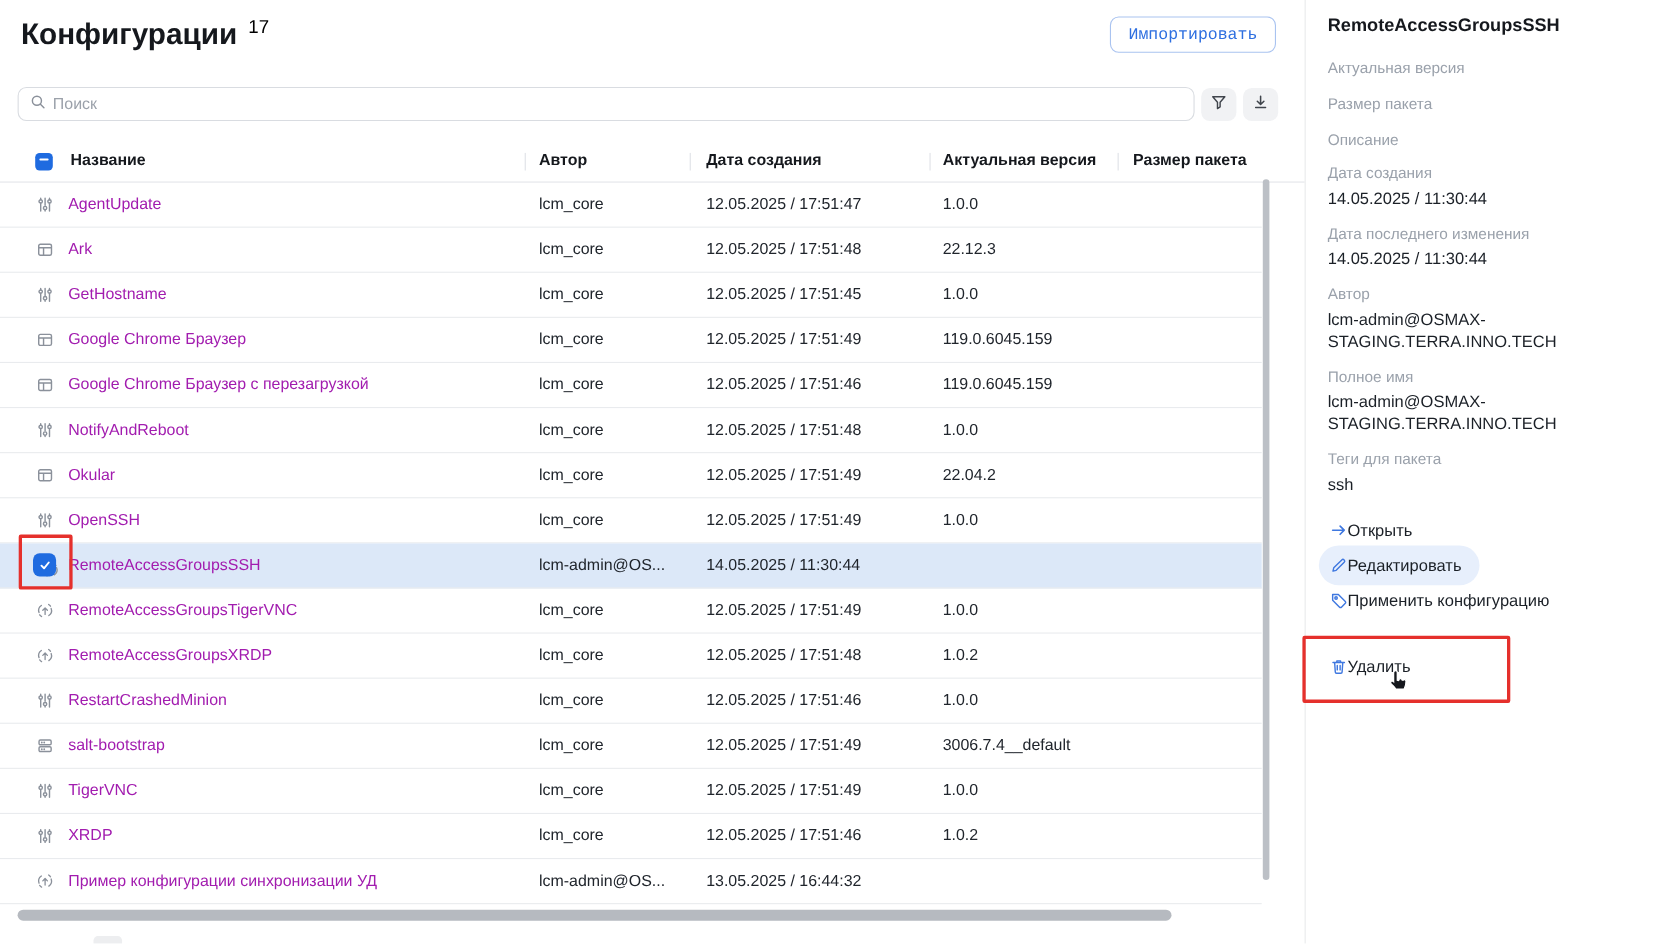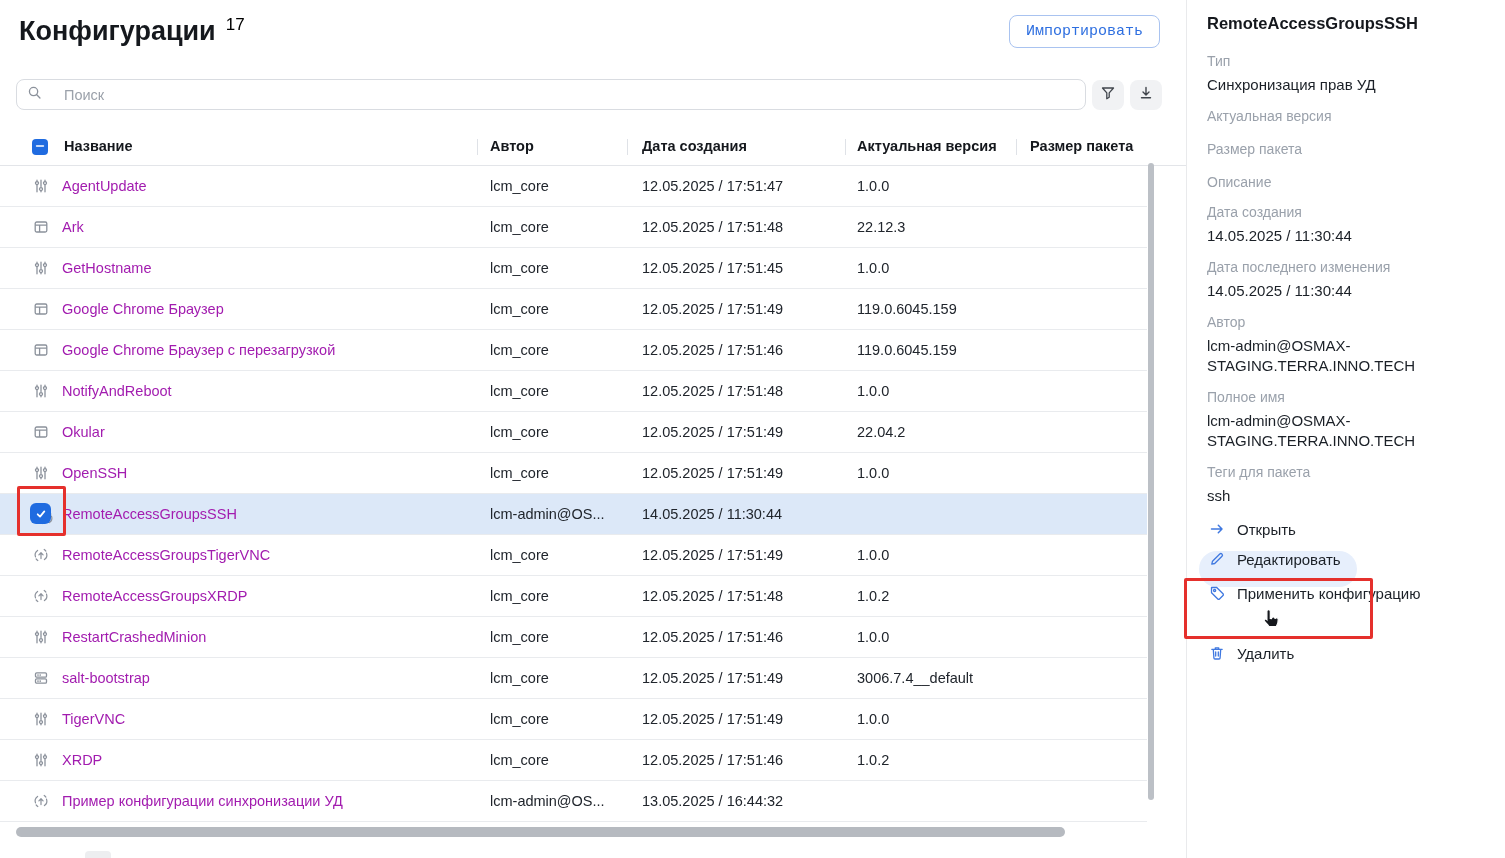--- a/index.html
+++ b/index.html
@@ -13,21 +13,21 @@
   .page-title{font-size:27px;font-weight:700;color:#15181d;line-height:34px}
   .page-count{font-size:17px;font-weight:400;color:#000000;margin-left:10px;line-height:20px;margin-top:1px}
   .spacer{flex:1}
   .btn-create{display:flex;align-items:center;gap:12px;height:33px;padding:0 14px 0 16px;margin-top:1px;
               background:var(--accent-bg);color:var(--accent);border:none;border-radius:8px;font-size:15px;
               font-family:inherit;cursor:pointer}
   .btn-import{height:33px;padding:0 16px;margin:1px 0 0 10px;border:1px solid #a9c3f0;background:#fff;
               color:var(--accent);border-radius:8px;font-size:15px;font-family:Liberation Mono, monospace;cursor:pointer}
   .search-row{display:flex;align-items:center;margin:27px 24px 0 16px;gap:6px}
   .search-box{flex:1;display:flex;align-items:center;height:29px;border:1px solid #d9dce1;border-radius:8px;
-              padding:0 10px;gap:20px;background:#fff}
+              padding:0 10px;gap:4px;background:#fff}
   .search-box svg{flex:none;color:#8b919b}
   .search-box input{border:none;outline:none;flex:1;font-size:14.5px;font-family:inherit;color:#1c2128;background:transparent}
   .search-box input::placeholder{color:#9ba1aa}
   .icon-btn{width:32px;height:30px;border-radius:8px;background:#f1f2f4;border:none;display:flex;
             align-items:center;justify-content:center;color:#40454c;cursor:pointer;flex:none}
 
   
   .thead{position:relative;height:36px;margin-top:19px;width:1186px;border-bottom:1px solid #e3e5e9;
          font-weight:700;font-size:14.5px;color:#15181d}
   .hcheck{position:absolute;left:32px;top:10px;width:16px;height:16px;border-radius:4px;background:var(--checkbox);
@@ -58,21 +58,21 @@
 
   
   .panel{position:absolute;left:1186px;top:0;width:319px;height:858px;box-sizing:border-box;
          border-left:1px solid #e9eaec;padding:14px 24px 0 20px}
   .panel-title{font-size:16.5px;font-weight:700;color:#15181d;margin-bottom:19px}
   .pfield{margin-bottom:12px}
   .flabel{font-size:14px;color:#9aa1ab;line-height:18px;margin-bottom:5px}
   .fvalue{font-size:15px;color:#1b2027;line-height:20px;word-wrap:break-word}
   .pfield.novalue{margin-bottom:15px}
   .panel-actions{margin-top:15px;margin-left:-8px}
-  .action{display:flex;align-items:flex-start;gap:12px;height:32px;padding:0 16px 0 10px;border-radius:18px;
+  .action{display:flex;align-items:center;height:32px;padding:0 16px 0 10px;border-radius:18px;
           cursor:pointer;width:fit-content}
   .action.highlighted{background:var(--accent-bg);height:36px;margin:-2px 0}
   .action.gap-before{margin-top:28px}
   .alabel{font-size:15px;color:#1b2027}
   .aicon{width:16px;height:16px;color:#3f78e0;position:relative;flex:none}
   .aicon[data-icon="arrow-right"] .i-arrow{display:block}
   .aicon[data-icon="pencil"] .i-pencil{display:block}
   .aicon[data-icon="tag"] .i-tag{display:block}
   .aicon[data-icon="trash"] .i-trash{display:block}
 
@@ -411,24 +411,20 @@
       </div>
 
     <div class="vscroll"></div>
     <div class="hscroll"></div>
     <div class="stub"></div>
   </div>
 
   <aside class="panel">
     <div class="panel-title">RemoteAccessGroupsSSH</div>
     <div id="panel-fields">
-        <div class="pfield">
-    <div class="flabel">Тип</div>
-    <div class="fvalue">Синхронизация прав УД</div>
-  </div>
         <div class="pfield novalue">
     <div class="flabel">Актуальная версия</div>
 
   </div>
         <div class="pfield novalue">
     <div class="flabel">Размер пакета</div>
 
   </div>
         <div class="pfield">
     <div class="flabel">Описание</div>

